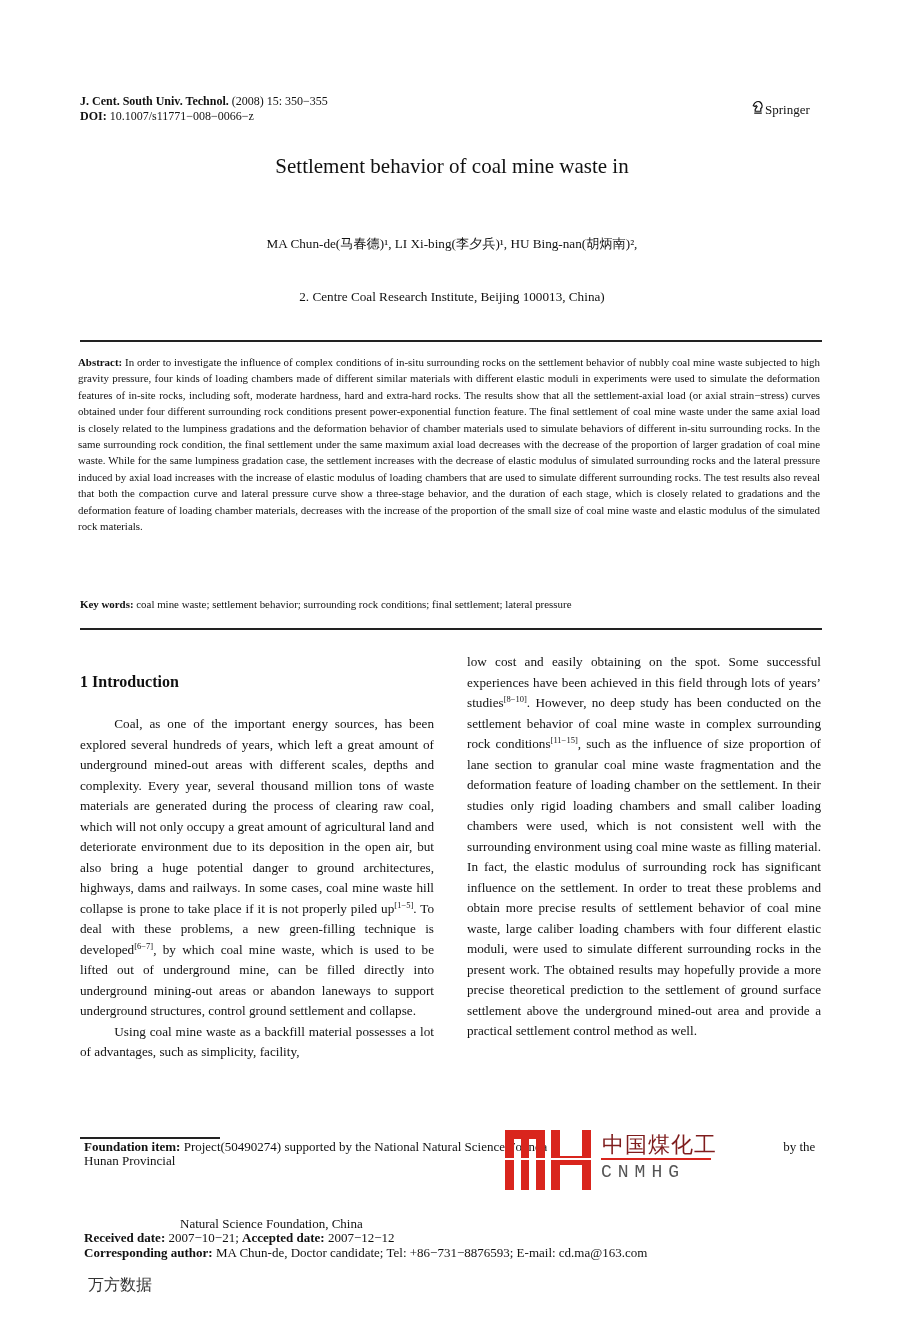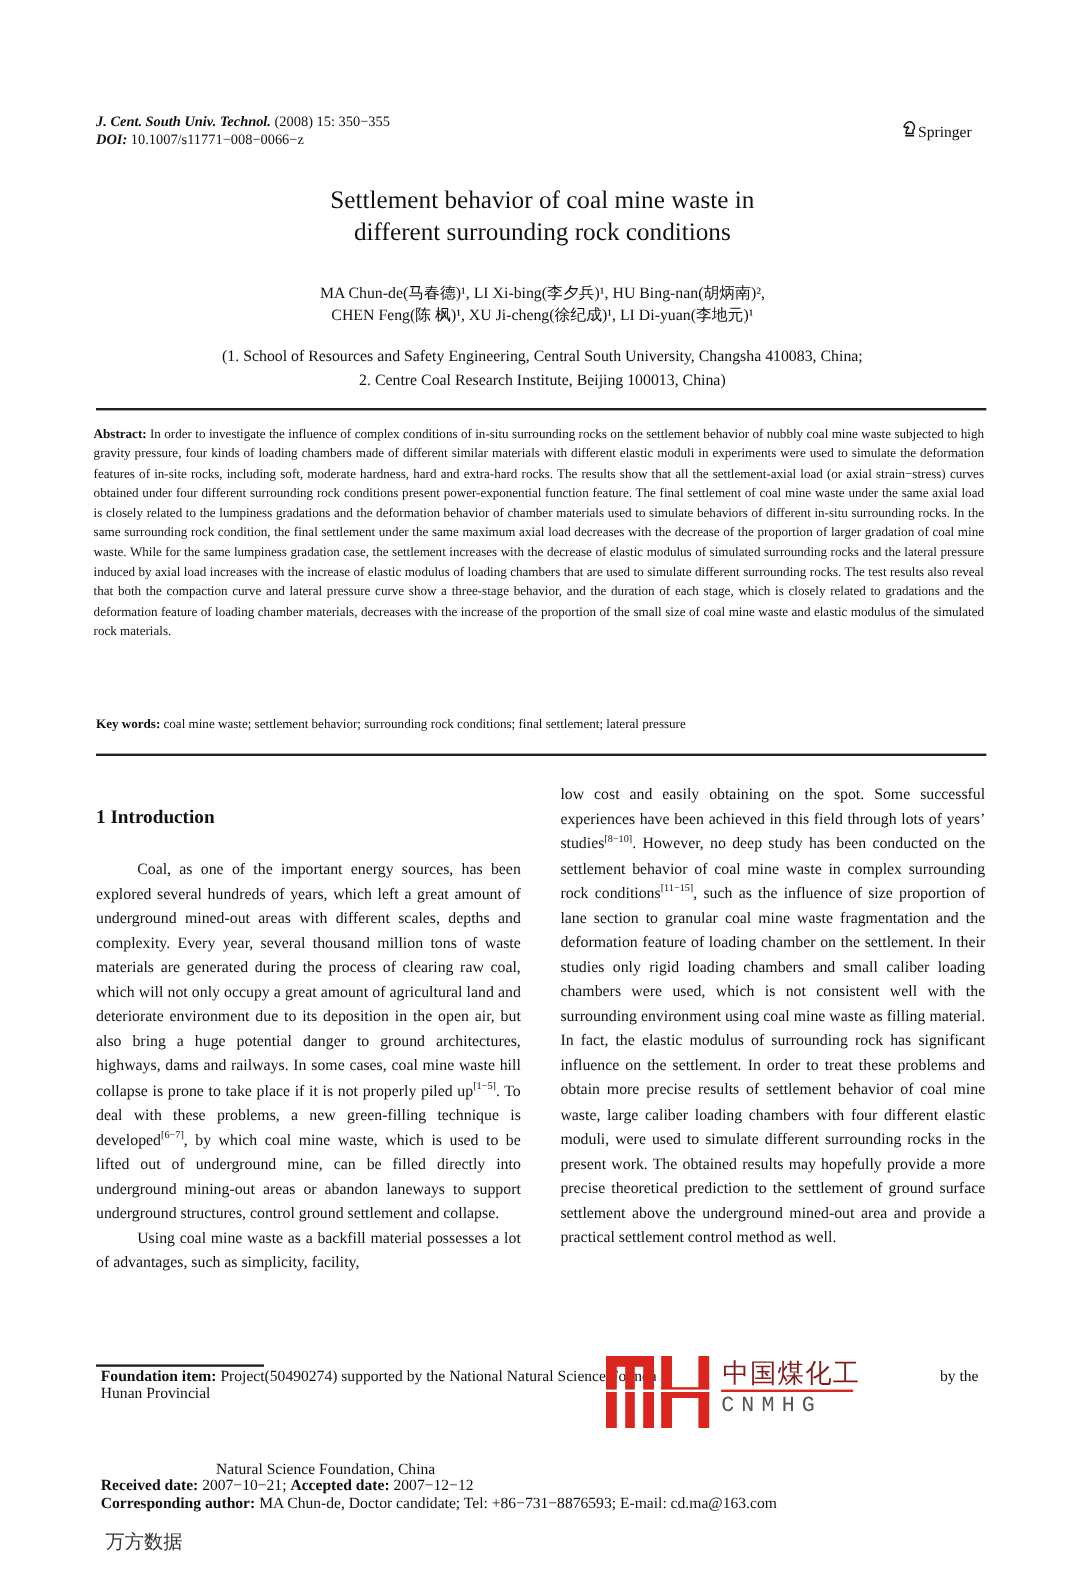--- a/index.html
+++ b/index.html
@@ -1,19 +1,19 @@
 <!DOCTYPE html>
 <html><head>
 <meta charset="utf-8">
 <style>
   html, body { margin:0; padding:0; background:#ffffff; }
   body { width:904px; height:1320px; position:relative; overflow:hidden; color:#111; font-family:"Liberation Serif","DejaVu Serif",serif; }
   .abs { position:absolute; }
   .journal { left:80px; top:94px; font-size:12px; line-height:15px; }
-  .journal b { font-weight:bold;font-style:italic; }
+  .journal b { font-weight:bold; }
   .springer { left:751px; top:100px; font-size:13px; display:flex; align-items:center; gap:0; }
   .springer svg { width:14px; height:15px; }
   .title { left:0; width:904px; top:153px; text-align:center; font-size:21px; line-height:27px; }
   .authors { left:0; width:904px; top:234px; text-align:center; font-size:13.2px; line-height:19px; }
   .affil { left:0; width:904px; top:287px; text-align:center; font-size:13.2px; line-height:20px; }
   .rule { left:80px; width:742px; height:2px; background:#222; }
   .abstract { left:78px; width:742px; top:354px; font-size:10.9px; line-height:16.4px; text-align:justify; }
   .abstract b { font-weight:bold; }
   .keywords { left:80px; width:742px; top:598px; font-size:10.9px; }
   .keywords b { font-weight:bold; }
@@ -45,30 +45,27 @@
   <span>
     <svg viewBox="0 0 14 16">
         <path d="M3 14 L11 14 M4 12 L10 12 L10 9 C12 8 12 4 9 2 C7 1 4 2 3 4 L2 6 L4 7 L5 6 L6 7 L4 10 Z" fill="none" stroke="#111" stroke-width="1.3"></path>
       </svg>
   </span>
   <span>Springer</span>
 </div>
 
 <div class="abs title">
   <div>Settlement behavior of coal mine waste in</div>
-  <div>different surrounding rock conditions</div>
 </div>
 
 <div class="abs authors">
   <div>MA Chun-de(马春德)¹, LI Xi-bing(李夕兵)¹, HU Bing-nan(胡炳南)²,</div>
-  <div>CHEN Feng(陈  枫)¹, XU Ji-cheng(徐纪成)¹, LI Di-yuan(李地元)¹</div>
 </div>
 
 <div class="abs affil">
-  <div>(1. School of Resources and Safety Engineering, Central South University, Changsha 410083, China;</div>
   <div>2. Centre Coal Research Institute, Beijing 100013, China)</div>
 </div>
 
 <div class="abs rule" style="top:340px;"></div>
 
 <div class="abs abstract">
   <b>Abstract:</b><span> In order to investigate the influence of complex conditions of in-situ surrounding rocks on the settlement behavior of nubbly coal mine waste subjected to high gravity pressure, four kinds of loading chambers made of different similar materials with different elastic moduli in experiments were used to simulate the deformation features of in-site rocks, including soft, moderate hardness, hard and extra-hard rocks. The results show that all the settlement-axial load (or axial strain−stress) curves obtained under four different surrounding rock conditions present power-exponential function feature. The final settlement of coal mine waste under the same axial load is closely related to the lumpiness gradations and the deformation behavior of chamber materials used to simulate behaviors of different in-situ surrounding rocks. In the same surrounding rock condition, the final settlement under the same maximum axial load decreases with the decrease of the proportion of larger gradation of coal mine waste. While for the same lumpiness gradation case, the settlement increases with the decrease of elastic modulus of simulated surrounding rocks and the lateral pressure induced by axial load increases with the increase of elastic modulus of loading chambers that are used to simulate different surrounding rocks. The test results also reveal that both the compaction curve and lateral pressure curve show a three-stage behavior, and the duration of each stage, which is closely related to gradations and the deformation feature of loading chamber materials, decreases with the increase of the proportion of the small size of coal mine waste and elastic modulus of the simulated rock materials.</span>
 </div>
 
 <div class="abs keywords">

